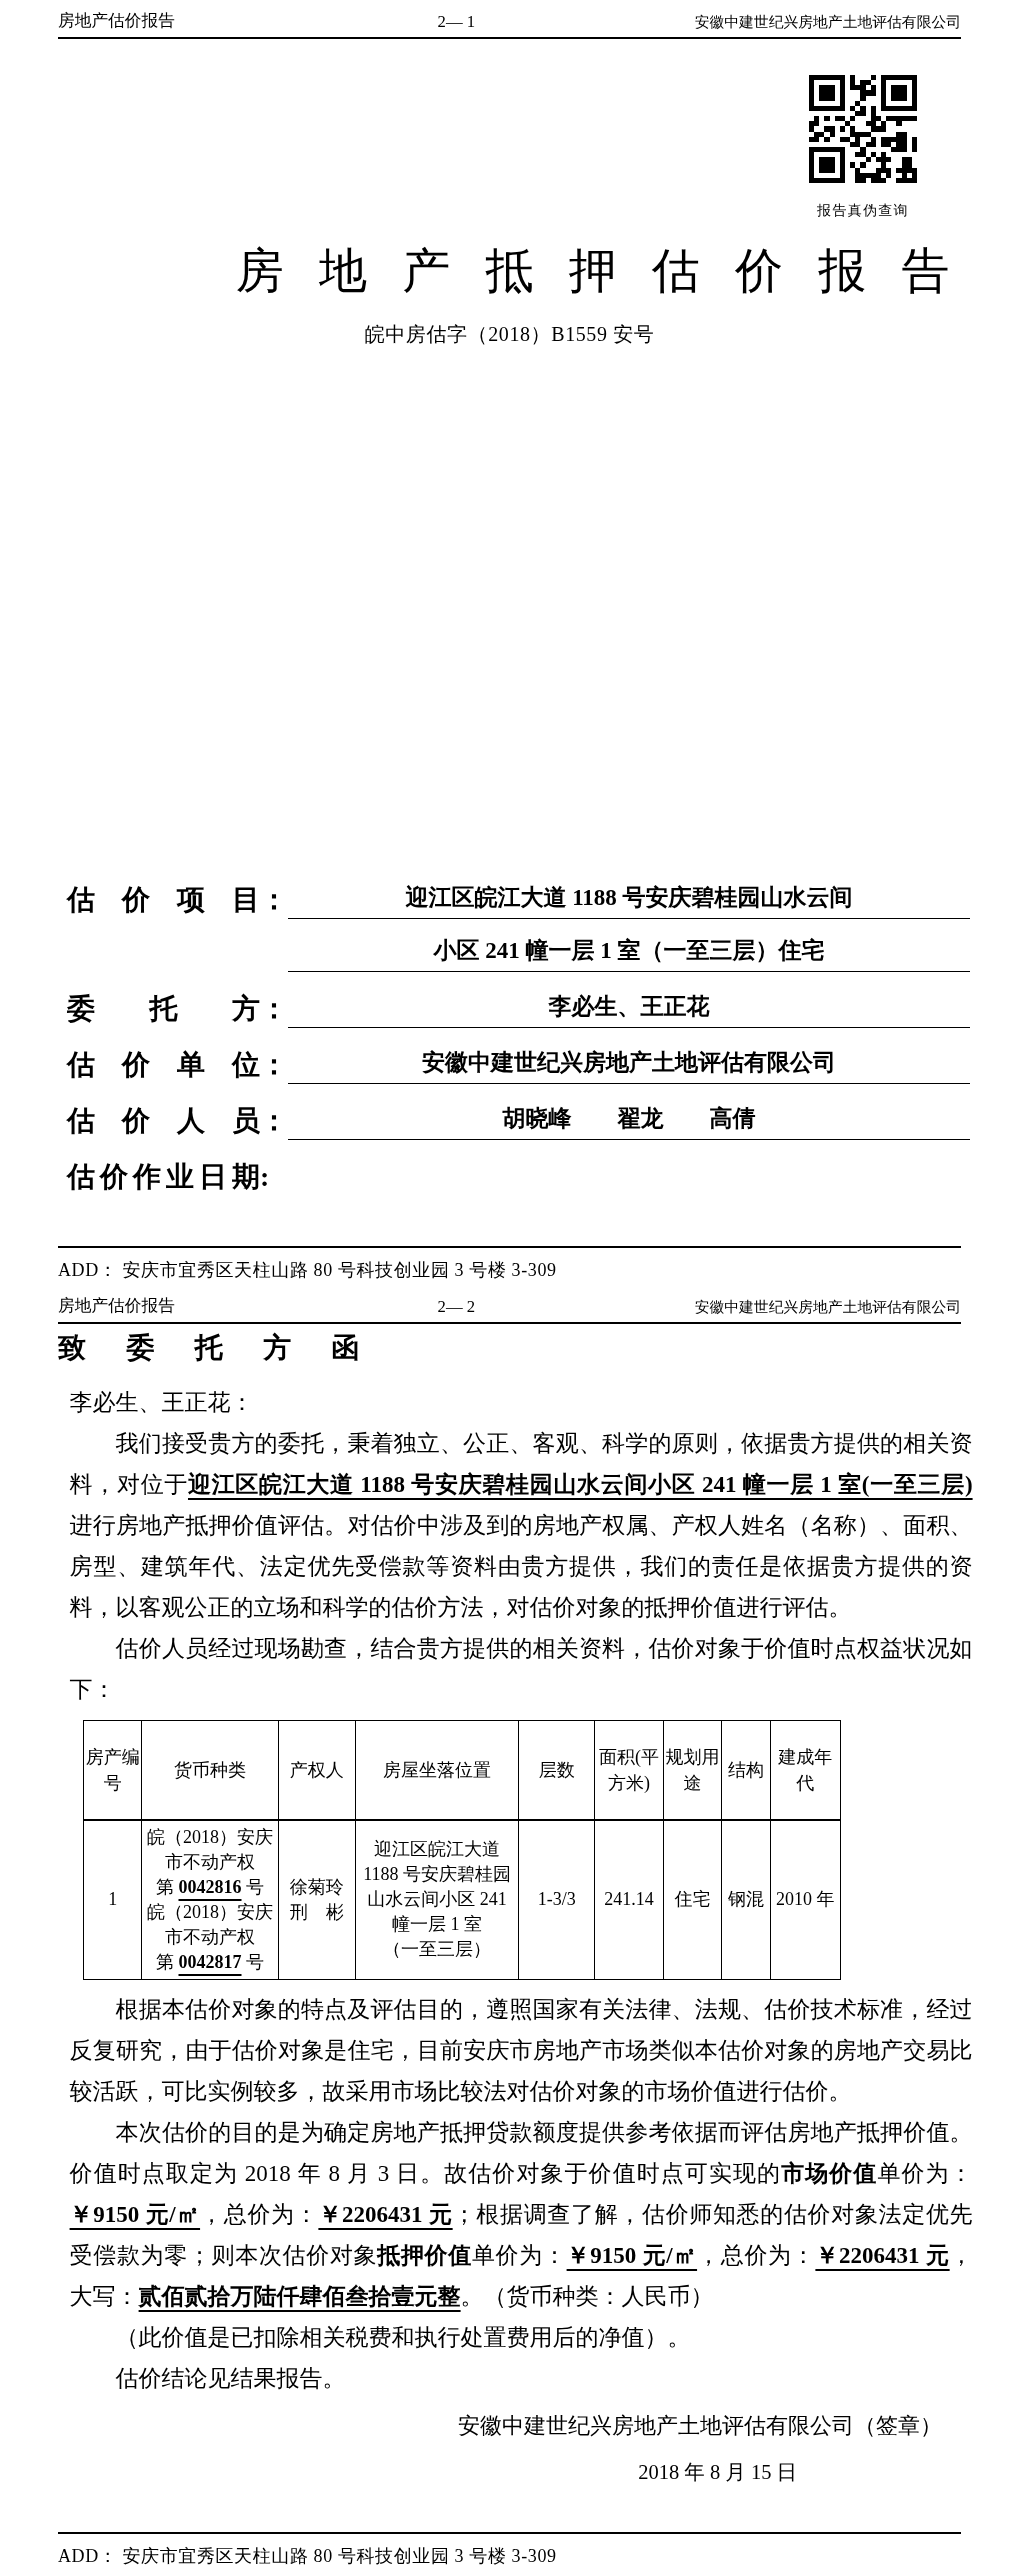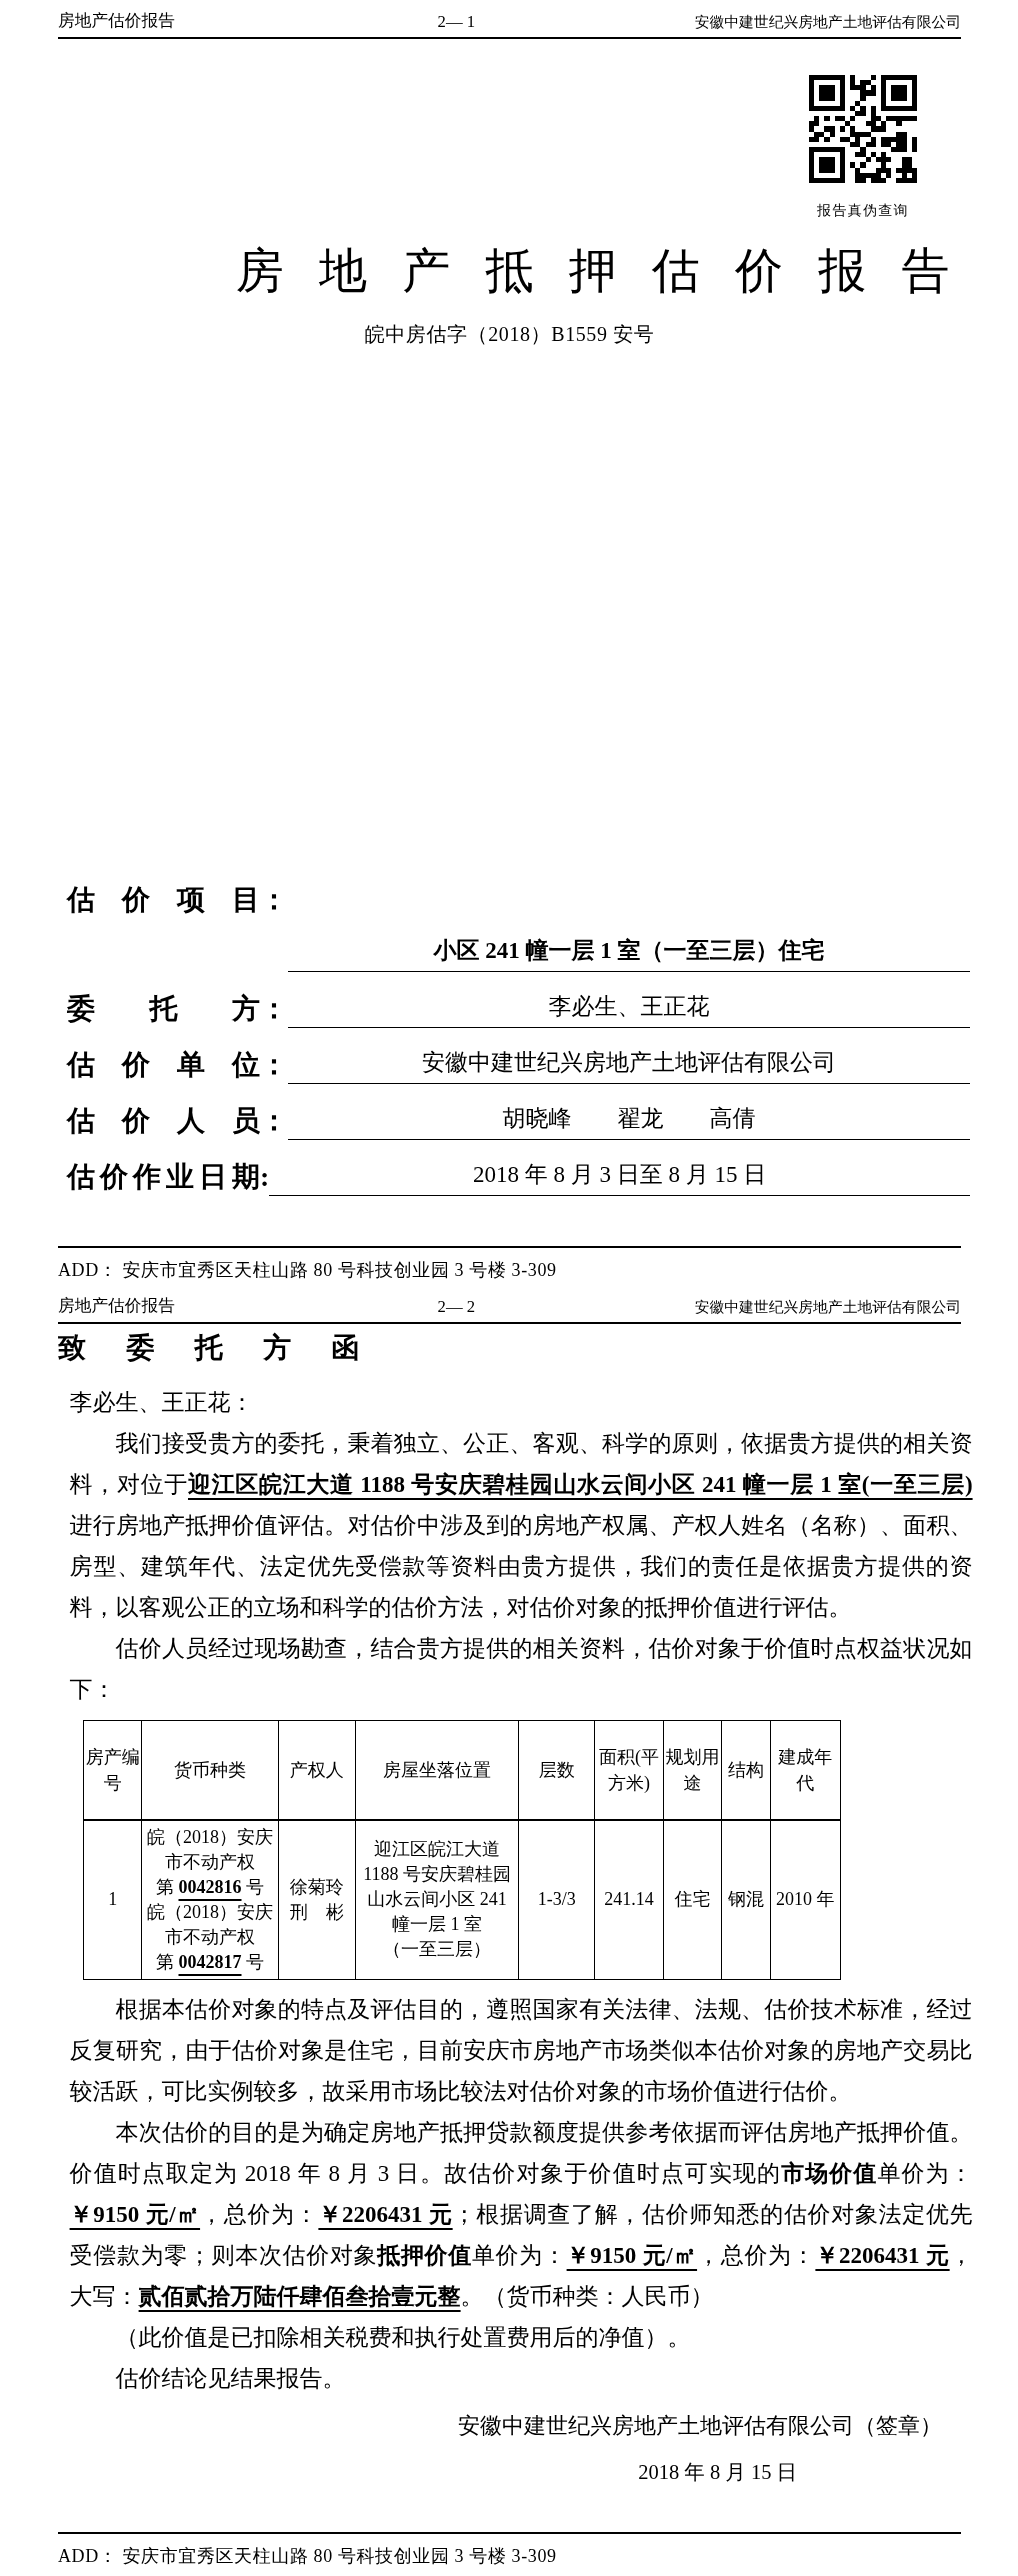--- a/index.html
+++ b/index.html
@@ -26,21 +26,21 @@
   
   .doc-title{text-align:right;font-size:48px;font-weight:normal;letter-spacing:11.6px;white-space:nowrap;}
   .doc-subtitle{text-align:center;font-size:20px;letter-spacing:0.6px;}
 
   
   .fields{padding-left:9px;}
   .frow{display:flex;align-items:flex-end;margin-bottom:18px;}
   .flabel{font-size:28px;font-weight:bold;white-space:nowrap;flex:0 0 auto;}
   .flabel .jt{display:inline-block;width:193px;text-align:justify;text-align-last:justify;}
   .fspacer{flex:0 0 221px;}
-  .fvalue{flex:1;text-align:center;font-size:23px;border-bottom:1.9px solid #000;padding-bottom:5.1px;line-height:1.25;}
+  .fvalue{flex:1;text-align:center;font-size:23px;border-bottom:1.9px solid #000;padding-bottom:5.1px;line-height:1.25;font-weight:bold;}
   .fvalue.bold{font-weight:bold;}
 
   
   .letter-title{text-align:left;font-size:28px;font-weight:bold;letter-spacing:16.7px;white-space:nowrap;}
   .bodytext{padding:0 11.6px;font-size:23px;line-height:41px;text-align:justify;}
   .bodytext p{margin:0;text-indent:46px;}
   .bodytext p.noindent{text-indent:0;}
   .bseg{font-weight:bold;}
   .useg{text-decoration:underline;text-decoration-thickness:1.9px;text-underline-offset:5.8px;}
 
@@ -207,40 +207,40 @@
       </svg></div>
   <div class="qrcaption">报告真伪查询</div>
 </div>
 
 <div class="abs content doc-title" style="top:239px;">房 地 产 抵 押 估 价 报 告</div>
 <div class="abs content doc-subtitle" style="top:321px;">皖中房估字（2018）B1559 安号</div>
 
 <div class="abs content fields" style="top:881px;">
   <div class="frow">
     <span class="flabel"><span class="jt">估价项目</span>：</span>
+    <span class="fvalue bold">迎江区皖江大道 1188 号安庆碧桂园山水云间</span>
   </div>
   <div class="frow">
     <span class="fspacer"></span>
     <span class="fvalue bold">小区 241 幢一层 1 室（一至三层）住宅</span>
   </div>
   <div class="frow">
     <span class="flabel"><span class="jt">委托方</span>：</span>
     <span class="fvalue">李必生、王正花</span>
   </div>
   <div class="frow">
     <span class="flabel"><span class="jt">估价单位</span>：</span>
     <span class="fvalue">安徽中建世纪兴房地产土地评估有限公司</span>
   </div>
   <div class="frow">
     <span class="flabel"><span class="jt">估价人员</span>：</span>
     <span class="fvalue">胡晓峰　　翟龙　　高倩</span>
   </div>
   <div class="frow">
     <span class="flabel"><span class="jt">估价作业日期</span>:</span>
-    <span class="fvalue">2018 年 8 月 3 日至 8 月 15 日</span>
   </div>
 </div>
 
 <div class="abs content runfoot" style="top:1246px;">
   <span>ADD： 安庆市宜秀区天柱山路 80 号科技创业园 3 号楼 3-309</span>
 </div>
 
 <div class="abs content runhead" style="top:1294px;">
   <span class="hl">房地产估价报告</span>
   <span class="hc">2— 2</span>

